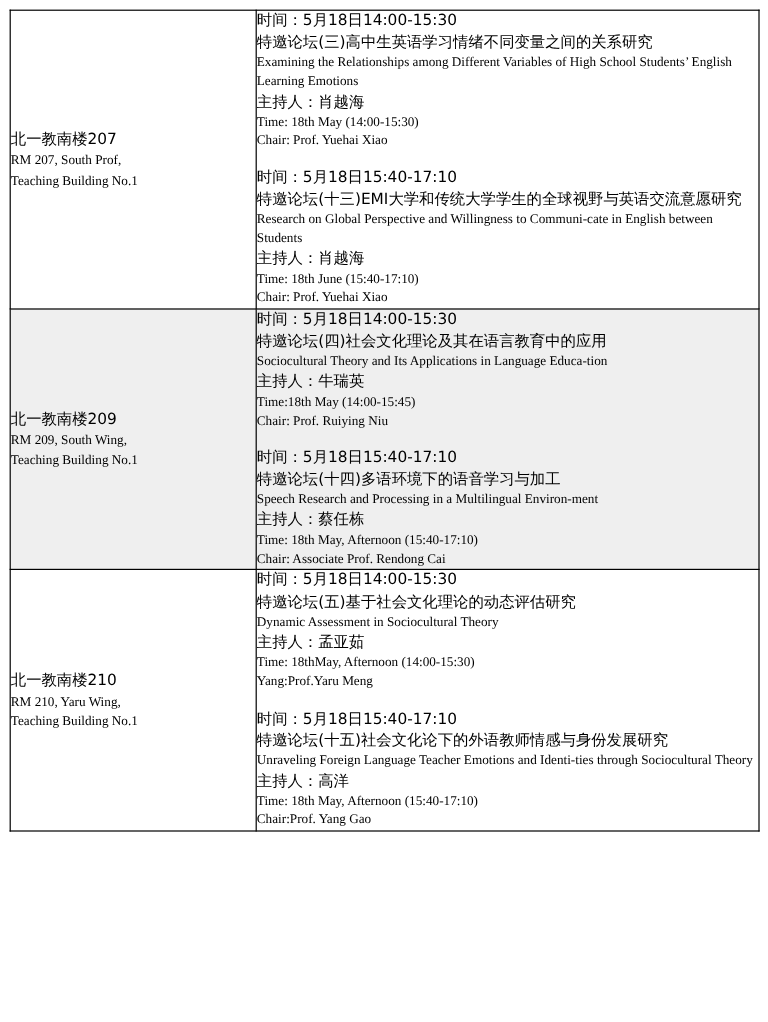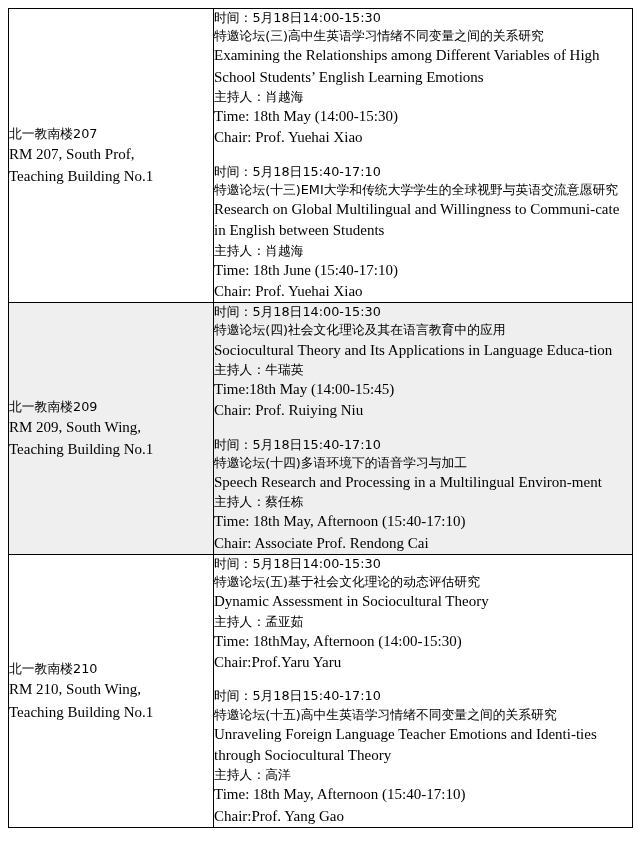--- a/index.html
+++ b/index.html
@@ -60,21 +60,21 @@
   }
   .session div {
     white-space: normal;
   }
   .cjk {
     font-family: "DejaVu Sans", "Liberation Sans", sans-serif;
     font-size: 12.8px;
   }
   .lat {
     font-family: "Liberation Serif", serif;
-    font-size: 15px;
+    font-size: 11px;
   }
 </style>
 </head>
 <body>
 
 <div class="page">
   <table class="schedule">
     <tbody>
 
       <tr>
@@ -88,21 +88,21 @@
             <div class="cjk">时间：5月18日14:00-15:30</div>
             <div class="cjk">特邀论坛(三)高中生英语学习情绪不同变量之间的关系研究</div>
             <div class="lat">Examining the Relationships among Different Variables of High School Students’ English Learning Emotions</div>
             <div class="cjk">主持人：肖越海</div>
             <div class="lat">Time: 18th  May (14:00-15:30)</div>
             <div class="lat">Chair: Prof. Yuehai Xiao</div>
           </div>
           <div class="session">
             <div class="cjk">时间：5月18日15:40-17:10</div>
             <div class="cjk">特邀论坛(十三)EMI大学和传统大学学生的全球视野与英语交流意愿研究</div>
-            <div class="lat">Research on Global Multilingual and Willingness to Communi-cate in English between Students</div>
+            <div class="lat">Research on Global Perspective and Willingness to Communi-cate in English between Students</div>
             <div class="cjk">主持人：肖越海</div>
             <div class="lat">Time: 18th June (15:40-17:10)</div>
             <div class="lat">Chair: Prof. Yuehai Xiao</div>
           </div>
         </td>
       </tr>
 
       <tr class="shaded">
         <td class="room-cell">
           <span class="room-line cjk">北一教南楼209</span>
@@ -125,35 +125,35 @@
             <div class="cjk">主持人：蔡任栋</div>
             <div class="lat">Time: 18th May, Afternoon (15:40-17:10)</div>
             <div class="lat">Chair: Associate Prof. Rendong Cai</div>
           </div>
         </td>
       </tr>
 
       <tr>
         <td class="room-cell">
           <span class="room-line cjk">北一教南楼210</span>
-          <span class="room-line lat">RM 210, South Wing,</span>
+          <span class="room-line lat">RM 210, Yaru Wing,</span>
           <span class="room-line lat">Teaching Building No.1</span>
         </td>
         <td class="sessions-cell">
           <div class="session">
             <div class="cjk">时间：5月18日14:00-15:30</div>
             <div class="cjk">特邀论坛(五)基于社会文化理论的动态评估研究</div>
             <div class="lat">Dynamic Assessment in Sociocultural Theory</div>
             <div class="cjk">主持人：孟亚茹</div>
             <div class="lat">Time: 18thMay, Afternoon (14:00-15:30)</div>
-            <div class="lat">Chair:Prof.Yaru Yaru</div>
+            <div class="lat">Yang:Prof.Yaru Meng</div>
           </div>
           <div class="session">
             <div class="cjk">时间：5月18日15:40-17:10</div>
-            <div class="cjk">特邀论坛(十五)高中生英语学习情绪不同变量之间的关系研究</div>
+            <div class="cjk">特邀论坛(十五)社会文化论下的外语教师情感与身份发展研究</div>
             <div class="lat">Unraveling Foreign Language Teacher Emotions and Identi-ties through Sociocultural Theory</div>
             <div class="cjk">主持人：高洋</div>
             <div class="lat">Time: 18th May, Afternoon (15:40-17:10)</div>
             <div class="lat">Chair:Prof. Yang Gao</div>
           </div>
         </td>
       </tr>
 
     </tbody>
   </table>

